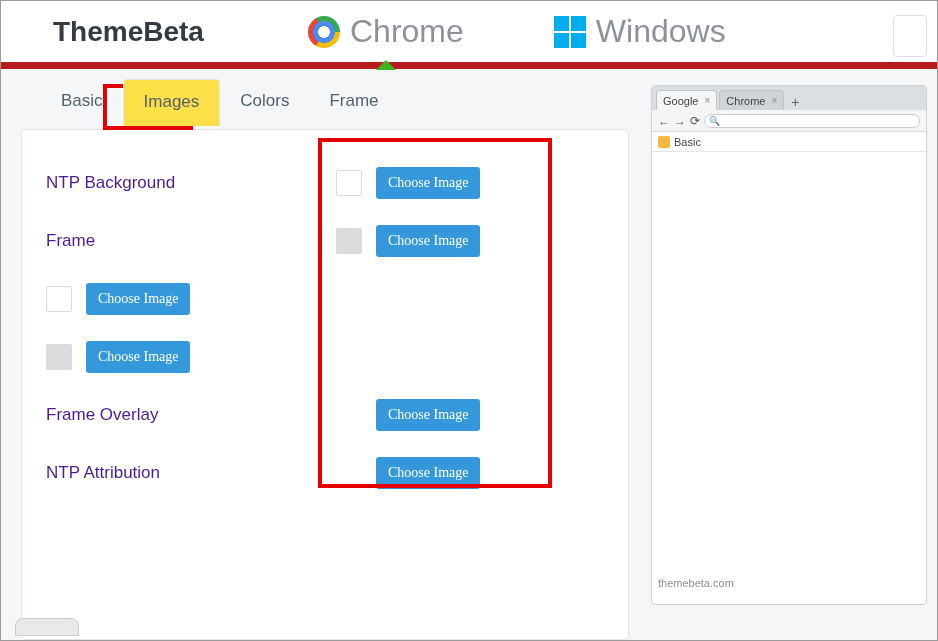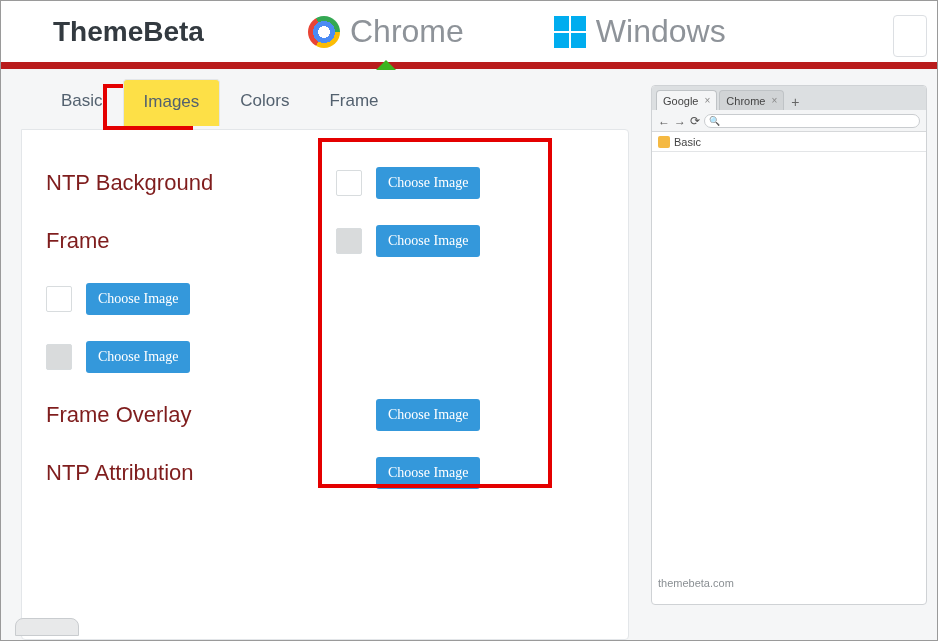--- a/index.html
+++ b/index.html
@@ -108,22 +108,22 @@
     padding: 24px 24px 24px 24px;
     position:relative;
   }
   .row{
     display:flex;
     align-items:center;
     height:58px;
   }
   .row-label{
     width: 290px;
-    font-size:22px;
-    color:#7f1d1d;
+    font-size:17px;
+    color:#4c1d95;
   }
   .swatch{
     width:26px;height:26px;
     border:1px solid #d8dcde;
     background:#fff;
     margin-right:14px;
     border-radius:2px;
   }
   .swatch.grey{background:#d9dbdc;}
   .swatch.none{visibility:hidden;}

